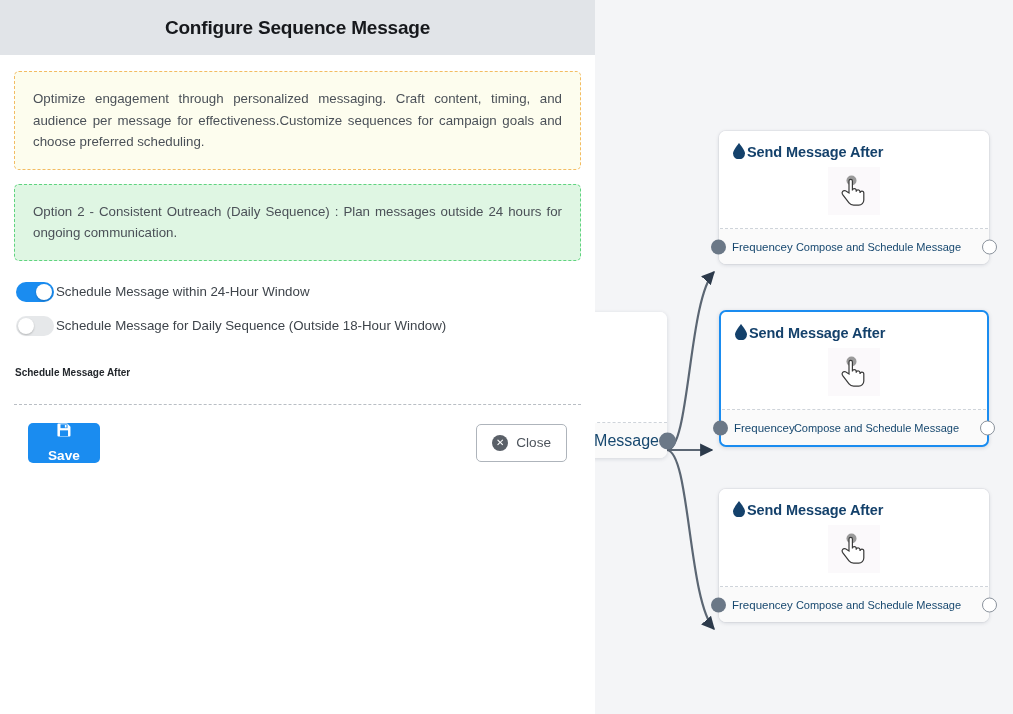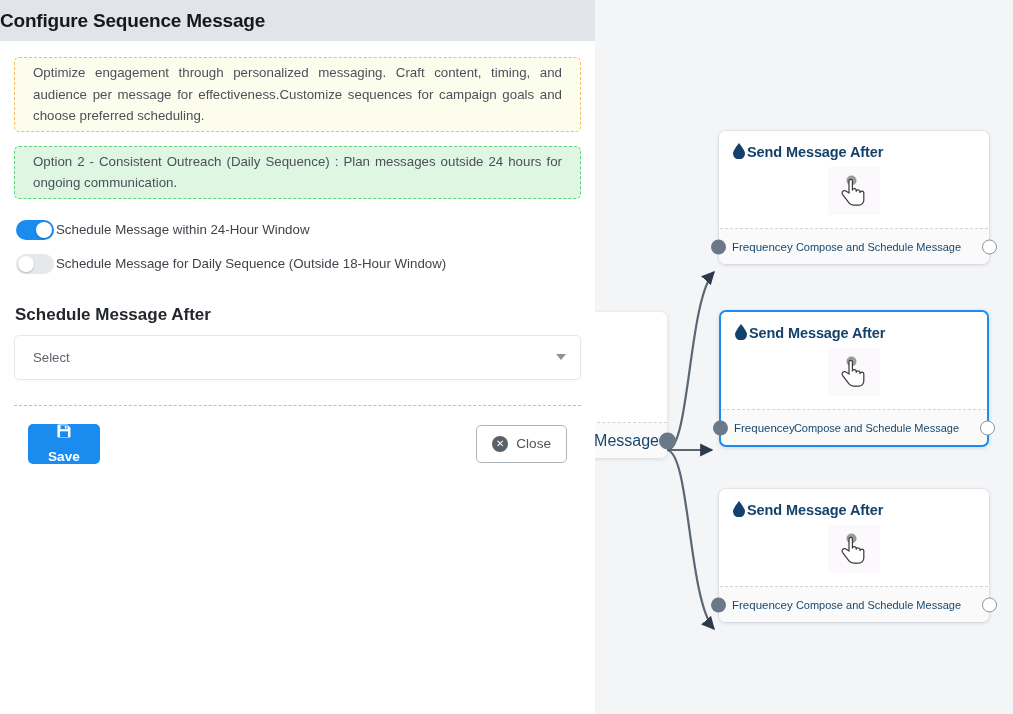--- a/index.html
+++ b/index.html
@@ -147,39 +147,39 @@
   
   .modal {
     position: absolute;
     left: 0; top: 0;
     width: 595px;
     height: 714px;
     background: #ffffff;
     overflow: hidden;
   }
   .modal-header {
-    height: 41px;
+    height: 55px;
     background: #e1e4e8;
     display: flex;
     align-items: center;
-    justify-content: flex-start;
+    justify-content: center;
   }
   .modal-title {
     font-size: 19px;
     font-weight: bold;
     color: #16181c;
     letter-spacing: -0.2px;
   }
   .modal-body {
     padding: 16px 14px 0 14px;
   }
 
   .callout {
     border-radius: 5px;
-    padding: 4px 18px;
+    padding: 16px 18px;
     font-size: 13.3px;
     line-height: 1.62;
     color: #4b5158;
     text-align: justify;
     box-sizing: border-box;
   }
   .callout-warn {
     border: 1.6px dashed #f3bc62;
     background: #fdfdee;
     margin-bottom: 14px;
@@ -215,24 +215,24 @@
     box-shadow: 0 1px 2px rgba(0,0,0,0.22);
   }
   .switch.on .knob { right: 2px; }
   .switch.off .knob { left: 2px; }
   .toggle-label {
     font-size: 13.3px;
     color: #3e444b;
   }
 
   .field-label {
-    font-size: 17px;
+    font-size: 10px;
     color: #23272c;
     font-weight: bold;
-    margin: 24px 0 10px 1px;
+    margin: 24px 0 26px 1px;
   }
   .select-box {
     height: 45px;
     border: 1px solid #e6e6ee;
     border-radius: 5px;
     background: #fff;
     display: flex;
     align-items: center;
     padding: 0 14px 0 18px;
     box-sizing: border-box;
@@ -434,24 +434,20 @@
 
       <div class="toggle-row">
         <div class="switch off">
           <div class="knob"></div>
         </div>
         <span class="toggle-label">Schedule Message for Daily Sequence (Outside 18-Hour Window)</span>
       </div>
 
       <div class="field-label">Schedule Message After</div>
 
-      <div class="select-box">
-        <span class="select-value">Select</span>
-        <span class="caret"></span>
-      </div>
 
       <div class="modal-footer-sep"></div>
 
       <div class="modal-footer">
         <button class="btn btn-save">
           <span>
             <svg width="14" height="14" viewBox="0 0 16 16">
               <path d="M1.6 0.6 h10.1 L15.4 4.3 V14.3 a1.1 1.1 0 0 1 -1.1 1.1 H1.6 a1.1 1.1 0 0 1 -1.1 -1.1 V1.7 A1.1 1.1 0 0 1 1.6 0.6 z" fill="#ffffff"></path>
               <rect x="4" y="1.5" width="8" height="4.4" fill="#1a8cf0"></rect>
               <rect x="9" y="2.2" width="1.9" height="3" fill="#ffffff"></rect>

